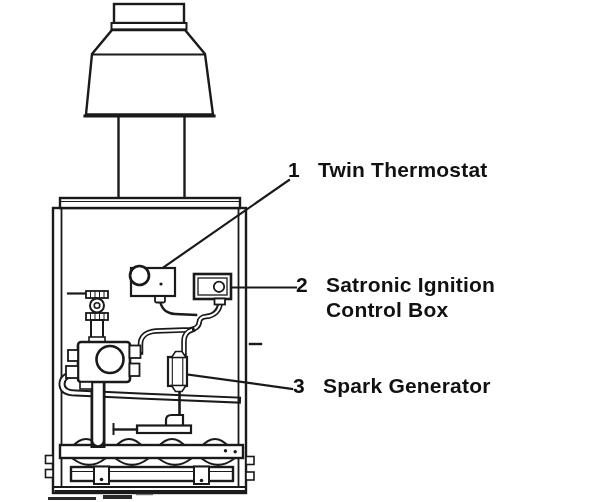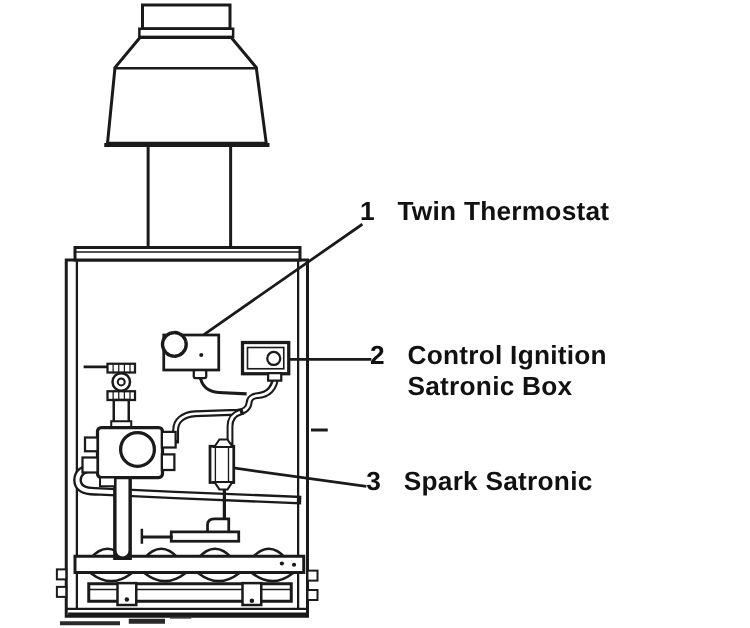--- a/index.html
+++ b/index.html
@@ -157,25 +157,25 @@
   <div class="callout" style="left:288px;top:157px">
     <span class="num">1</span>
     <span class="txt">
       <span>Twin Thermostat</span>
     </span>
   </div>
 
   <div class="callout" style="left:296px;top:272px">
     <span class="num">2</span>
     <span class="txt">
-      <span>Control Ignition</span>
-      <span>Satronic Box</span>
+      <span>Satronic Ignition</span>
+      <span>Control Box</span>
     </span>
   </div>
 
   <div class="callout" style="left:293px;top:373px">
     <span class="num">3</span>
     <span class="txt">
-      <span>Spark Satronic</span>
+      <span>Spark Generator</span>
     </span>
   </div>
 
 </div>
 
 </body></html>

